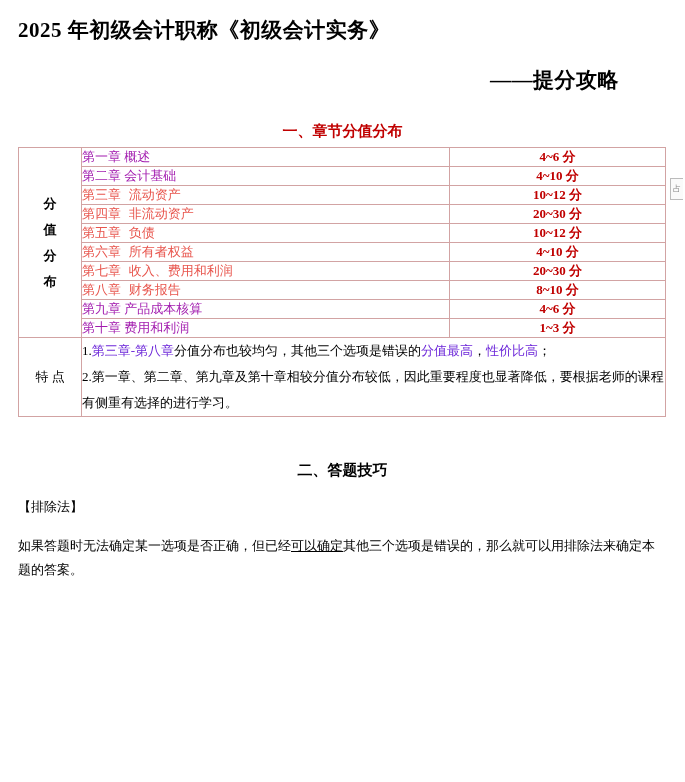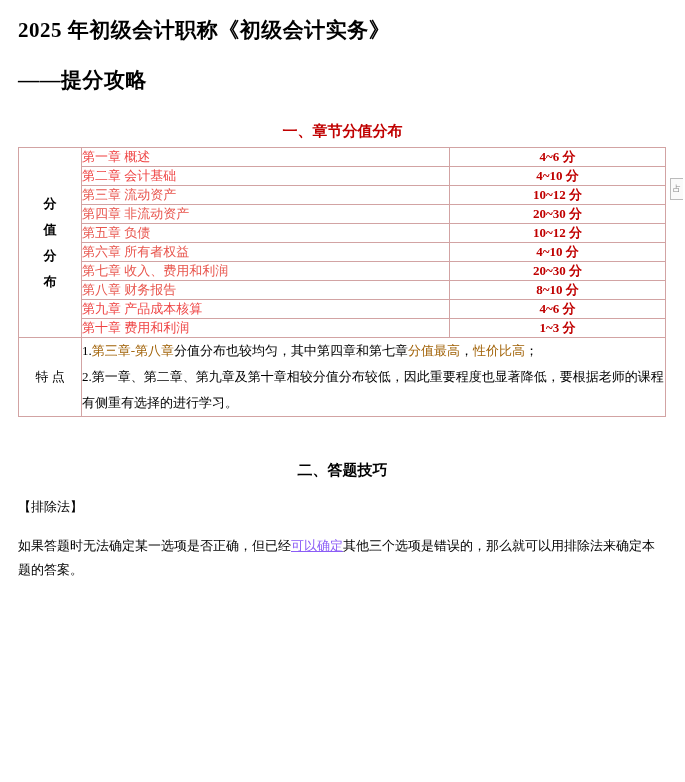--- a/index.html
+++ b/index.html
@@ -22,20 +22,21 @@
     box-sizing: border-box;
     padding: 0 18px;
   }
   .doc-title {
     font-size: 21px;
     font-weight: bold;
     margin-top: 16px;
     letter-spacing: 0.5px;
   }
   .doc-subtitle {
+    text-align: right;
     font-size: 21px;
     font-weight: bold;
     margin-top: 22px;
     padding-right: 48px;
     letter-spacing: 0.5px;
   }
   .section-heading {
     font-size: 15px;
     font-weight: bold;
     color: #c00000;
@@ -76,51 +77,52 @@
   }
   td.score-cell {
     width: 215px;
     text-align: center;
     font-weight: bold;
     color: #c00000;
     font-size: 13px;
   }
   .chapter-red {
     color: #e8554d;
+    font-family: Liberation Mono, monospace;
   }
   .chapter-black {
-    color: #ef4444;
+    color: #a21caf;
   }
   td.feature-label {
     width: 62px;
     text-align: center;
     font-weight: normal;
     font-size: 13px;
     line-height: 22px;
   }
   td.feature-body {
     padding: 10px 14px 12px 10px;
     font-size: 13px;
     line-height: 26px;
     color: #000;
   }
   .fb-line { display: block; }
-  .red { color: #a16207; }
+  .red { color: #6d28d9; }
   .bracket-line {
     font-size: 13px;
     margin-top: 18px;
     font-weight: normal;
   }
   .para {
     font-size: 13px;
     margin-top: 18px;
     line-height: 24px;
   }
   .underline-red {
-    color: #8b5cf6;
+    color: #000000;
     text-decoration: underline;
   }
   .side-marker {
     position: absolute;
     right: 2px;
     top: 162px;
     width: 12px;
     height: 20px;
     border: 1px solid #bbbbbb;
     border-right: none;
@@ -194,21 +196,21 @@
       <tr>
         <td class="chapter-cell chapter-black">第十章  费用和利润</td>
         <td class="score-cell">1~3 分</td>
       </tr>
       <tr>
         <td class="feature-label">
           <span class="vchar">特</span>
           <span class="vchar">点</span>
         </td>
         <td class="feature-body" colspan="2">
-          <span class="fb-line"><span>1.</span><span class="red">第三章-第八章</span><span>分值分布也较均匀，其中第四章和第七章</span><span class="red">分值最高</span><span>，</span><span class="red">性价比高</span><span>；</span></span>
+          <span class="fb-line"><span>1.</span><span class="red">第三章-第八章</span><span>分值分布也较均匀，其他三个选项是错误的</span><span class="red">分值最高</span><span>，</span><span class="red">性价比高</span><span>；</span></span>
           <span class="fb-line">2.第一章、第二章、第九章及第十章相较分值分布较低，因此重要程度也显著降低，要根据老师的课程有侧重有选择的进行学习。</span>
         </td>
       </tr>
     </tbody>
   </table>
 
   <div class="section-heading black">二、答题技巧</div>
 
 
   <div class="bracket-line">【排除法】</div>

